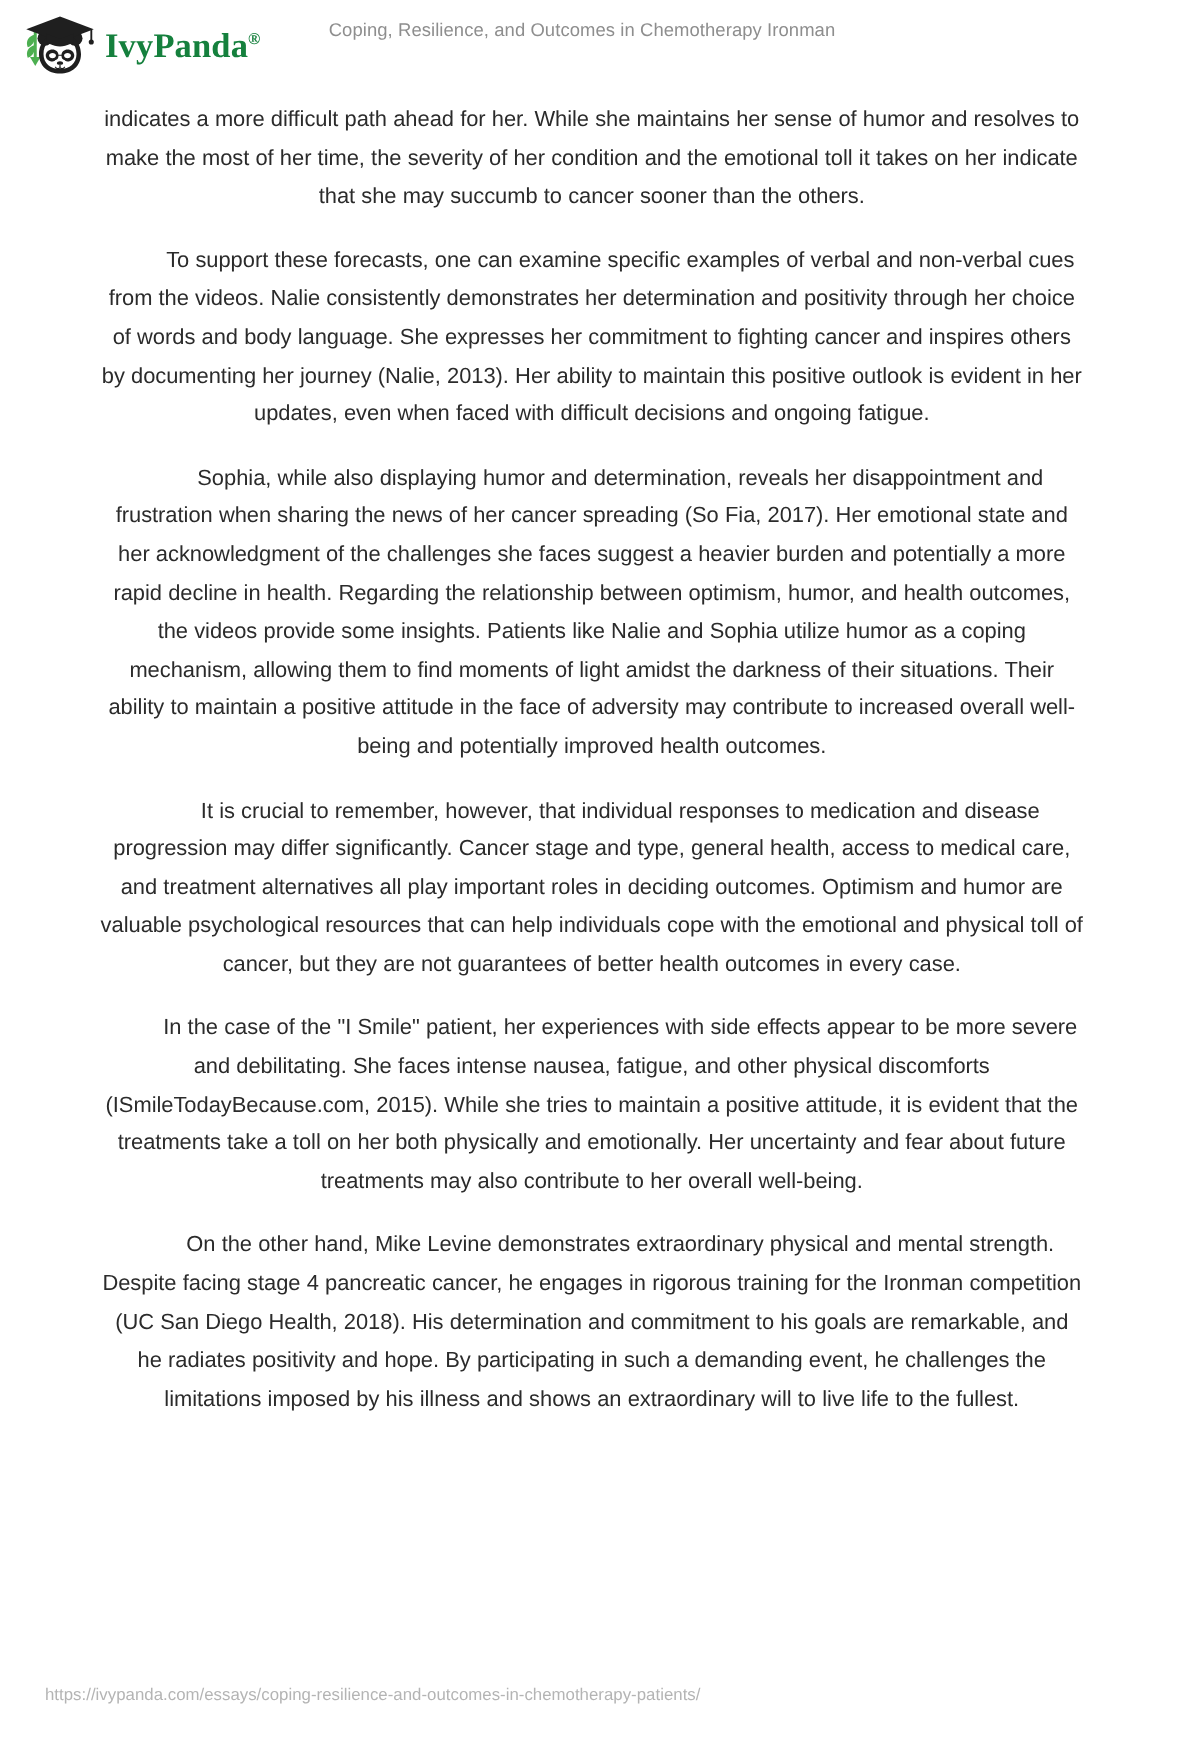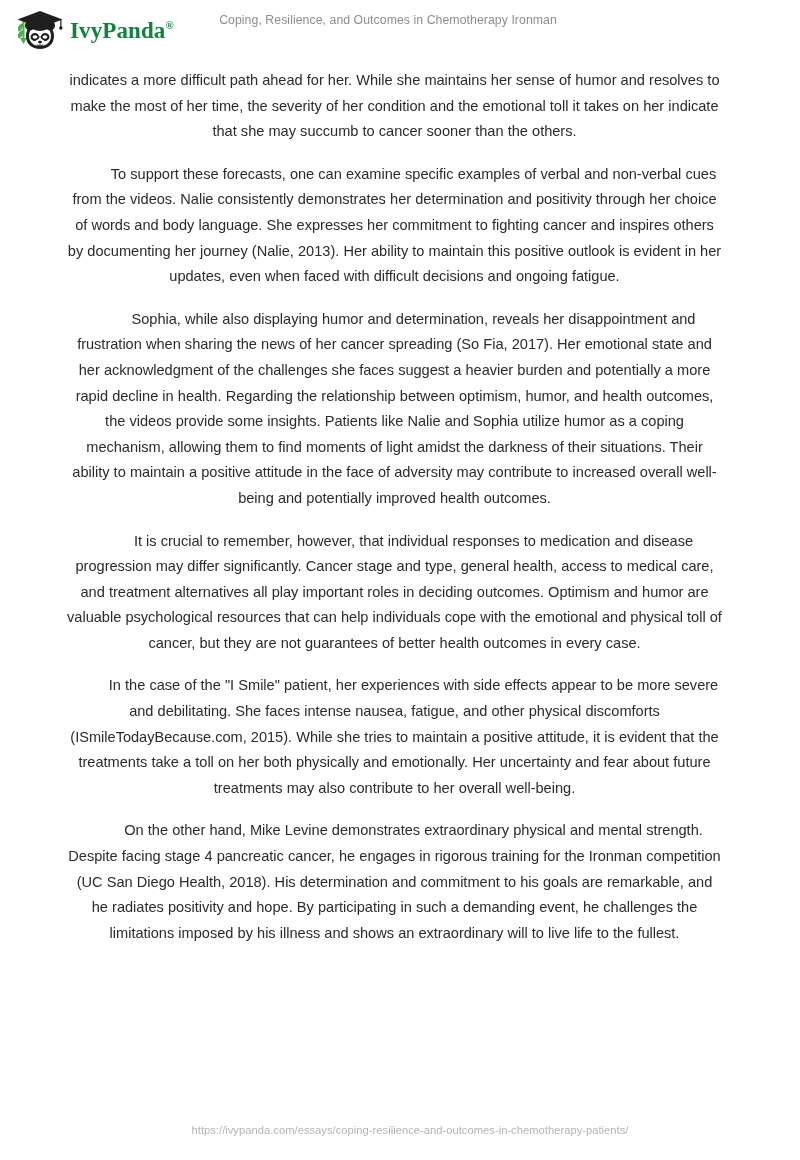--- a/index.html
+++ b/index.html
@@ -96,22 +96,21 @@
   }
   .para.no-indent { text-indent: 0; }
   .para:last-child { margin-bottom: 0; }
 
   
   .page-footer {
     position: absolute;
     left: 0;
     bottom: 22px;
     width: 800px;
-    text-align: center;
-    padding-left: 20px;
+    padding-left: 30px;
   }
   .footer-url {
     font-size: 11.2px;
     color: #b4b4b4;
     letter-spacing: 0.02px;
     white-space: nowrap;
     text-decoration: none;
   }
 </style>
 </head>

